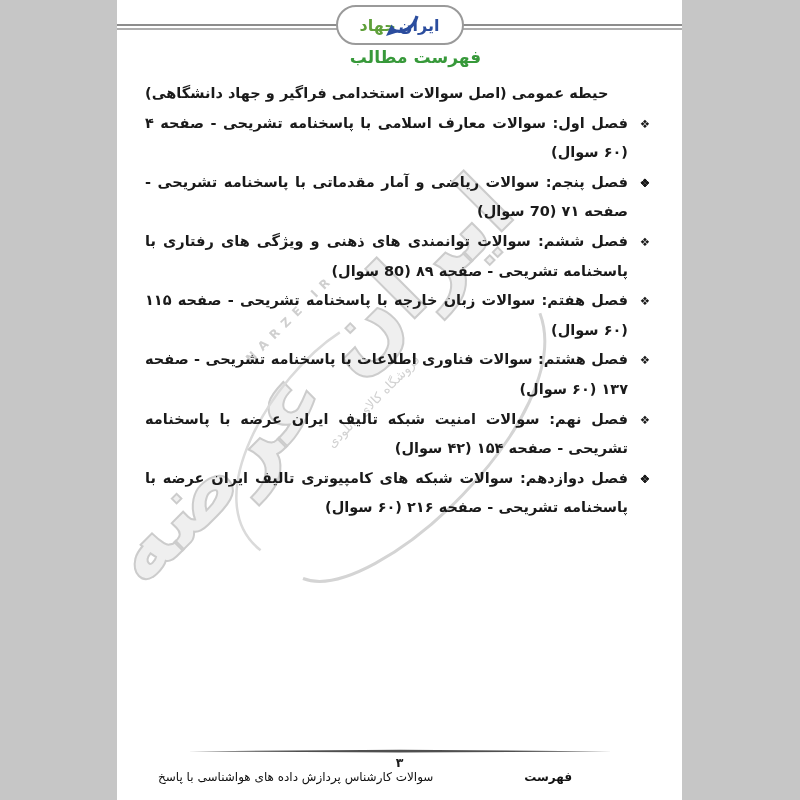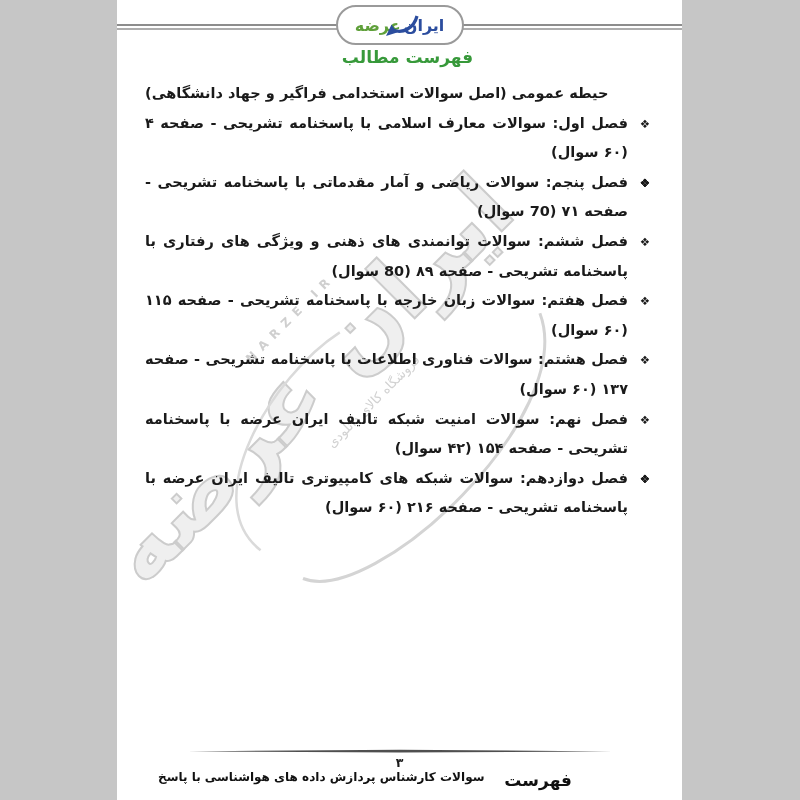--- a/index.html
+++ b/index.html
@@ -13,21 +13,21 @@
 
   
   .logo{position:absolute;top:5px;left:50%;transform:translateX(-50%);
         width:128px;height:40px;background:#ffffff;border:2.5px solid #9a9a9a;
         border-radius:22px;display:flex;align-items:center;justify-content:center;
         direction:rtl;gap:3px;z-index:5;box-sizing:border-box;}
   .logo .p1{color:#2b4d9e;font-weight:bold;font-size:16px;}
   .logo .p2{color:#5fa03a;font-weight:bold;font-size:16px;}
   .logo-arrow{position:absolute;left:46px;top:6px;z-index:6;}
 
-  .doc-title{position:absolute;top:47px;left:8px;width:100%;margin:0;text-align:center;
+  .doc-title{position:absolute;top:47px;left:16px;width:100%;margin:0;text-align:center;
              color:#37993a;font-size:17px;font-weight:bold;direction:rtl;}
 
   
   .watermark{position:absolute;left:50px;top:265px;width:470px;height:330px;
              transform:rotate(-45deg);z-index:1;text-align:center;pointer-events:none;}
   .wm-domain{letter-spacing:7px;color:#cfcfcf;font-size:12px;font-weight:bold;margin-bottom:2px;}
   .wm-brand{font-size:92px;font-weight:bold;line-height:1.05;color:#efefef;
             -webkit-text-stroke:2px #cccccc;direction:rtl;white-space:nowrap;}
   .wm-tagline{color:#d2d2d2;font-size:13px;letter-spacing:2px;direction:rtl;margin-top:4px;}
   .wm-swoosh{position:absolute;left:30px;top:30px;}
@@ -36,37 +36,37 @@
   .toc{position:absolute;top:79px;left:28px;right:27px;direction:rtl;
        font-size:14.5px;line-height:29.6px;font-weight:bold;color:#1a1a1a;z-index:2;}
   .section-heading{text-align:left;}
   .toc-item{position:relative;padding-right:27px;text-align:justify;}
   .bullet{position:absolute;right:5px;top:1px;font-size:11.5px;}
 
   
   .footer-rule{position:absolute;top:749px;left:50%;transform:translateX(-50%);}
   .page-num{position:absolute;top:755px;left:0;width:100%;text-align:center;
             font-size:12.5px;font-weight:bold;color:#1a1a1a;}
-  .footer-right{position:absolute;top:770px;right:110px;font-size:17px;font-weight:bold;
+  .footer-right{position:absolute;top:770px;right:110px;font-size:12px;font-weight:bold;
                 color:#111;direction:rtl;}
-  .footer-left{position:absolute;top:770px;left:41px;font-size:12px;font-weight:bold;
+  .footer-left{position:absolute;top:770px;left:41px;font-size:12px;font-weight:normal;
                color:#111;direction:rtl;}
 </style>
 </head>
 <body>
 
 <div class="canvas">
   <div class="page">
 
     <div class="rule1"></div>
     <div class="rule2"></div>
 
     <div class="logo">
       <span class="p1">ایران</span>
-      <span class="p2">عرضه</span>
+      <span class="p2">جهاد</span>
       <svg class="logo-arrow" width="36" height="28" viewBox="0 0 36 28">
         <path d="M33 3 C 30 15, 19 21, 9 17" stroke="#2b4d9e" stroke-width="3.2" fill="none"></path>
         <polygon points="2,23 13,19.5 7.5,11.5" fill="#2b4d9e"></polygon>
       </svg>
     </div>
 
     <h1 class="doc-title">فهرست مطالب</h1>
 
     <div class="watermark">
       <svg class="wm-swoosh" width="410" height="260" viewBox="0 0 410 260">

